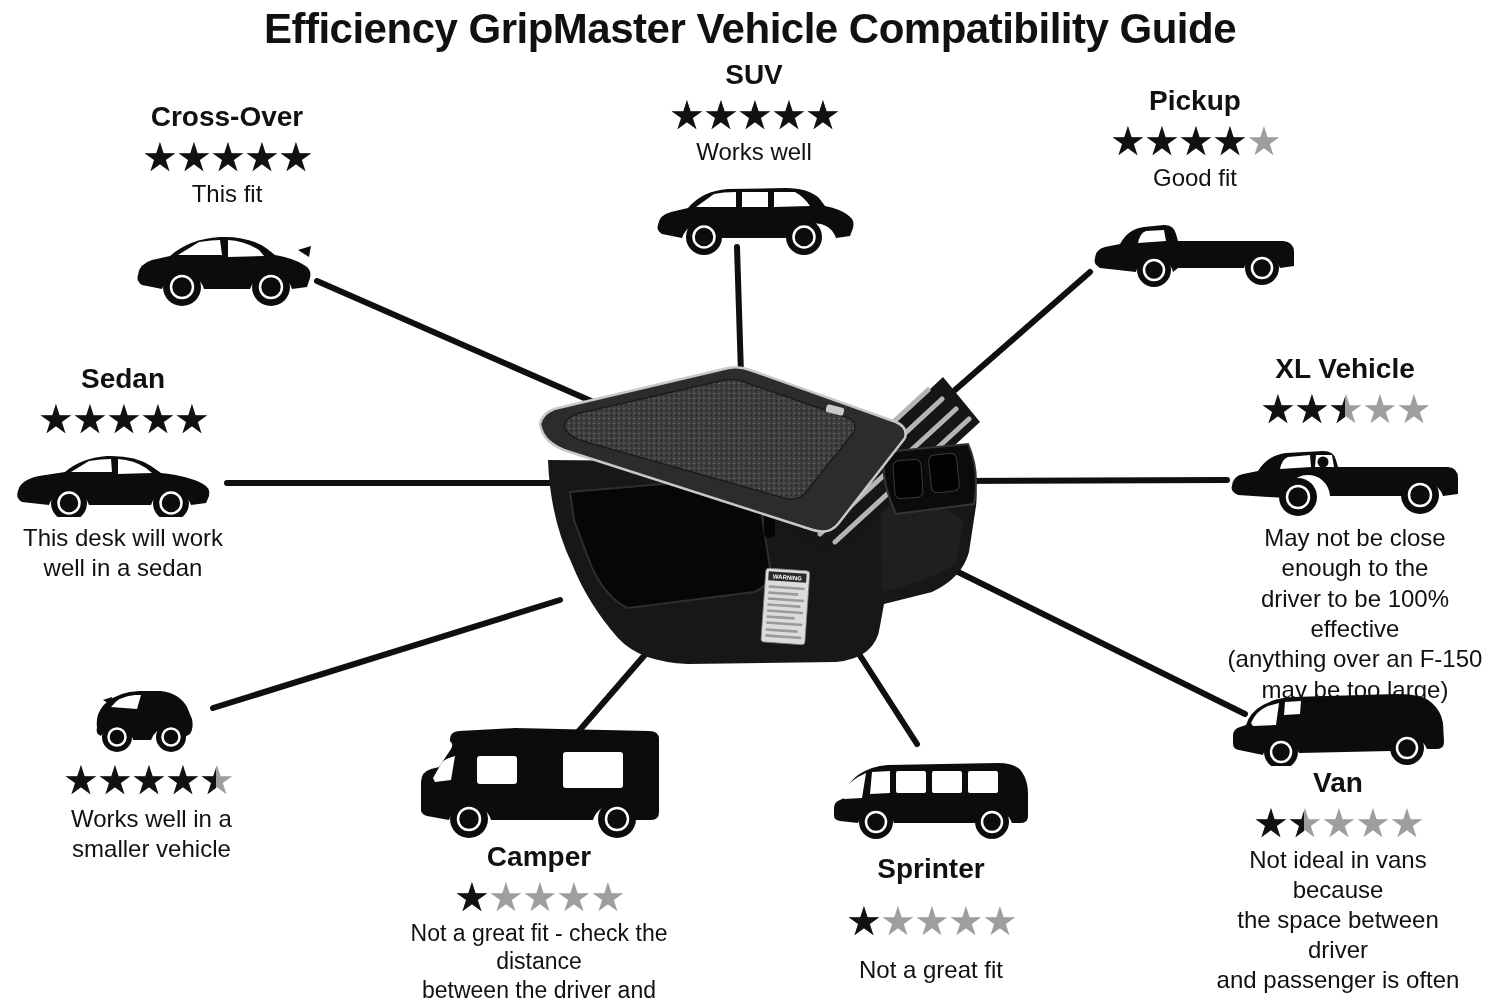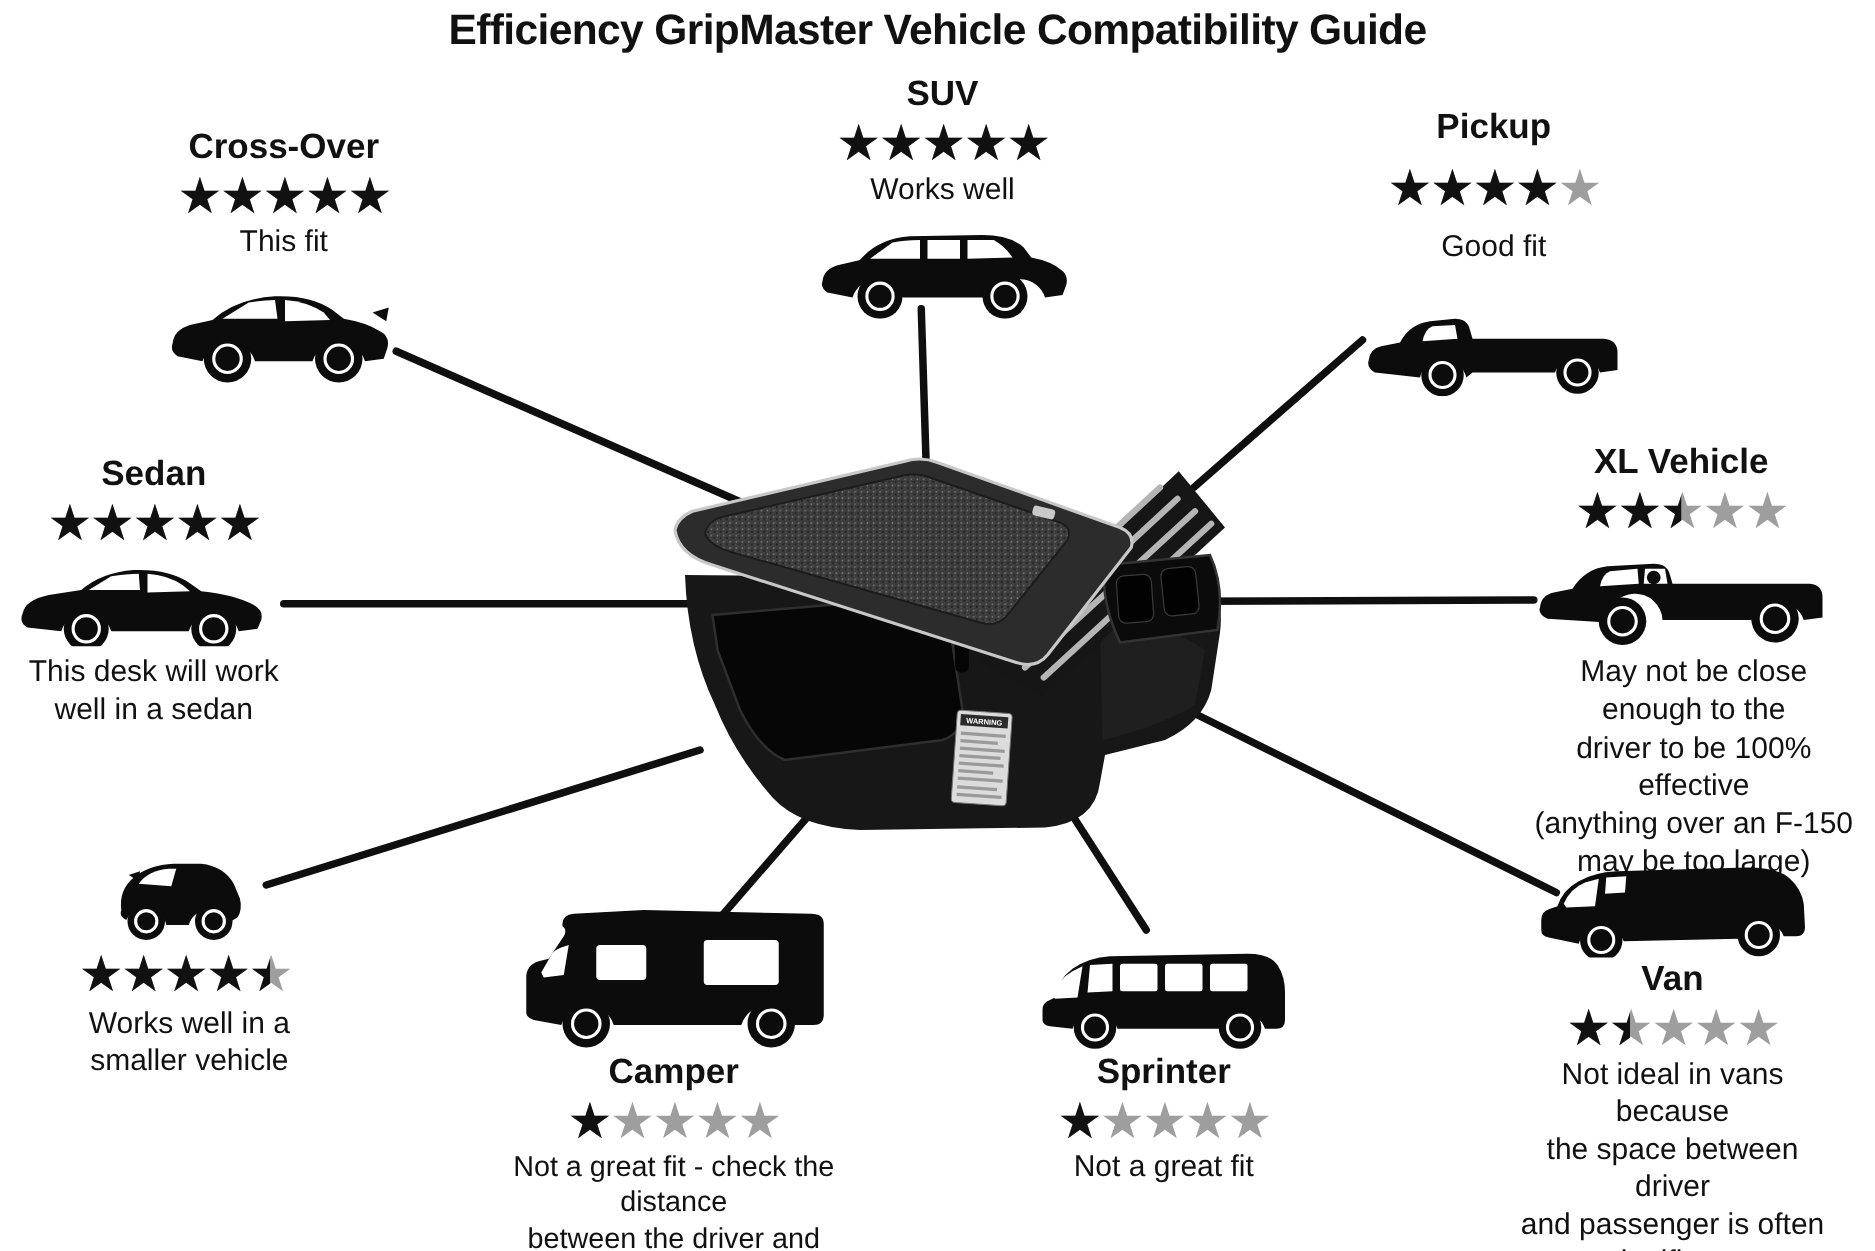--- a/index.html
+++ b/index.html
@@ -1,39 +1,39 @@
 <!DOCTYPE html>
 <html><head>
 <meta charset="utf-8">
 <style>
   html,body{margin:0;padding:0;background:#fff;}
   .canvas{position:relative;width:1500px;height:1001px;background:#ffffff;overflow:hidden;
           font-family:"Liberation Sans",sans-serif;color:#111;
           --fill:#111111; --empty:#9e9e9e; --line:#0f0f0f; --sil:#0c0c0c;}
   .title{position:absolute;top:5px;left:0;width:100%;text-align:center;
-         font-size:34px;font-weight:bold;letter-spacing:-0.5px;}
+         font-size:42px;font-weight:bold;letter-spacing:-0.5px;}
   .lines{position:absolute;left:0;top:0;z-index:1;}
   .vehicle{position:absolute;display:flex;flex-direction:column;align-items:center;z-index:2;}
   .vlabel{font-size:28px;font-weight:bold;line-height:1.2;}
   .vnote{font-size:24px;line-height:1.27;white-space:pre-line;text-align:center;margin-top:2px;}
   .stars{display:flex;height:40px;margin-top:3px;}
   .st{position:relative;width:34px;height:40px;font-size:40px;line-height:40px;text-align:left;}
   .st .b{color:var(--empty);position:absolute;left:0;top:0;}
   .st .f{color:var(--fill);position:absolute;left:0;top:0;overflow:hidden;white-space:nowrap;}
   .car{display:block;}
   .product{position:absolute;left:528px;top:352px;width:452px;height:318px;z-index:3;}
   #v-crossover{left:97px;top:100px;width:260px;}   #v-crossover .car{margin-top:10px;}
   #v-suv{left:624px;top:58px;width:260px;}         #v-suv .car{margin-top:6px;}
-  #v-pickup{left:1075px;top:84px;width:240px;gap:10px;}     #v-pickup .car{margin-top:18px;}
+  #v-pickup{left:1075px;top:84px;width:240px;}     #v-pickup .car{margin-top:18px;}
   #v-sedan{left:3px;top:362px;width:240px;}        #v-sedan .car{margin-top:2px;} #v-sedan .vnote{margin-top:6px;}
   #v-xl-pickup{left:1205px;top:352px;width:280px;} #v-xl-pickup .car{margin-top:2px;} #v-xl-pickup .vnote{margin-top:4px;margin-left:20px;}
   #v-small-car{left:63px;top:676px;width:170px;}   #v-small-car .stars{margin-top:8px;}
   #v-small-car .vnote{text-align:center;align-self:flex-start;margin-left:8px;margin-top:4px;}
   #v-camper{left:374px;top:722px;width:330px;}     #v-camper .vnote{font-size:23px;line-height:1.24;}
-  #v-sprinter{left:815px;top:742px;width:232px;}
+  #v-sprinter{left:815px;top:742px;width:232px;gap:12px;}
   #v-van{left:1207px;top:682px;width:262px;}       #v-van .vnote{line-height:1.25;}
 </style>
 </head>
 <body>
 
 <div class="canvas" style="--fill: #111111; --empty: #9e9e9e; --line: #0f0f0f; --sil: #0c0c0c;">
 
   <div class="title">Efficiency GripMaster Vehicle Compatibility Guide</div>
 
   <svg class="lines" width="1500" height="1001" viewBox="0 0 1500 1001">

